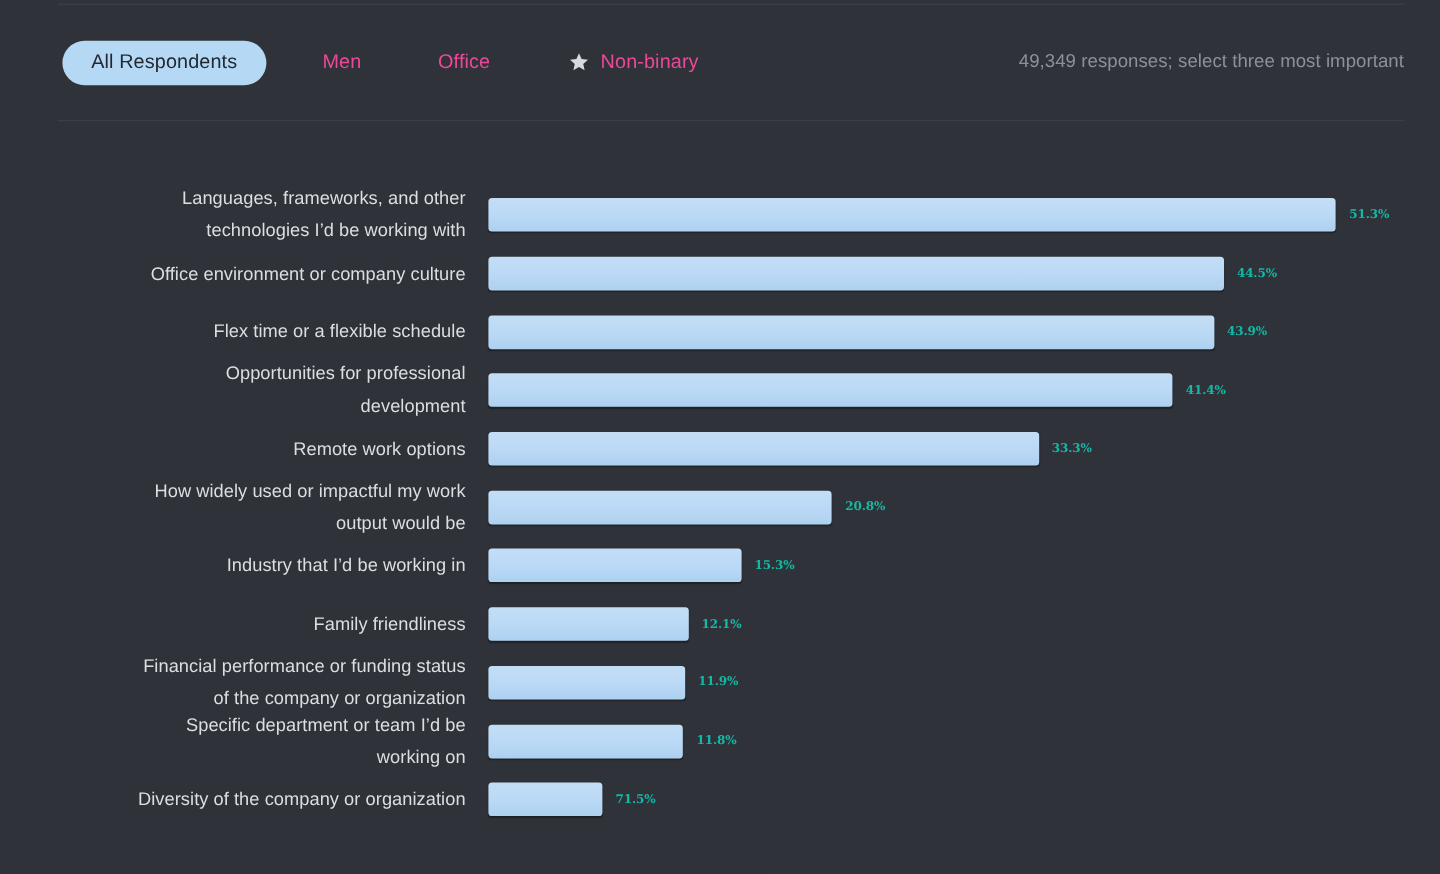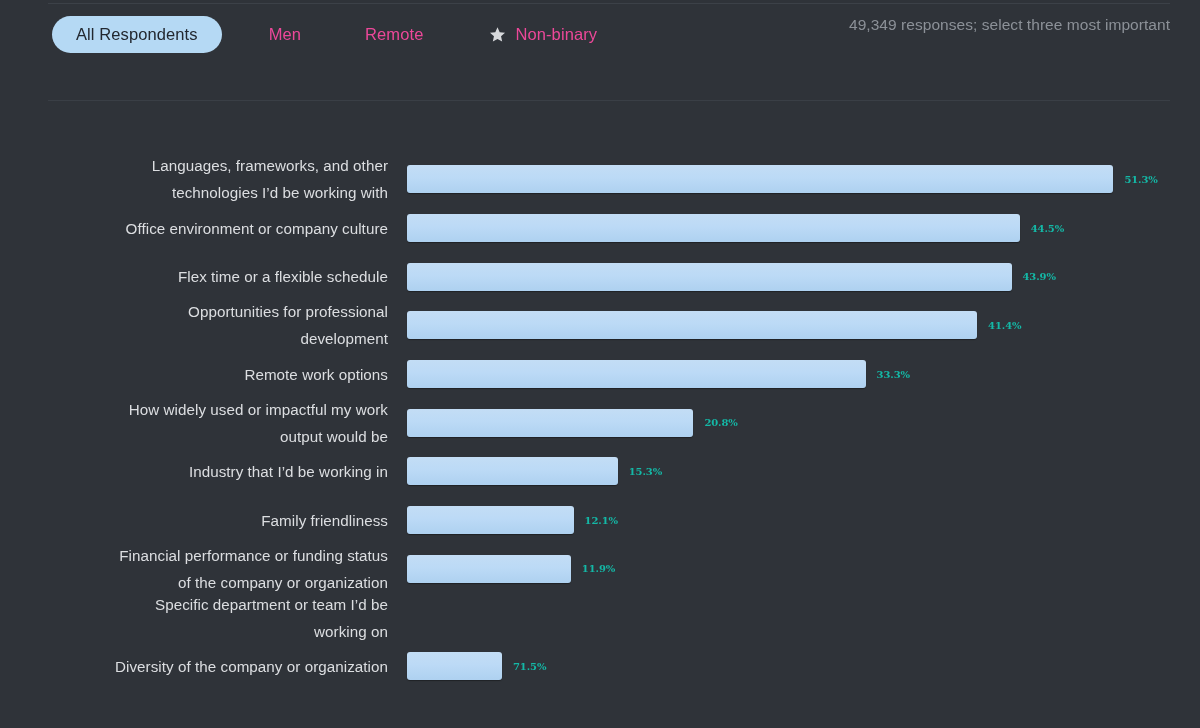--- a/index.html
+++ b/index.html
@@ -28,21 +28,21 @@
   }
 
   
   .header {
     position: absolute;
     left: 0;
     top: 16px;
     width: 1200px;
     height: 72px;
     display: flex;
-    align-items: flex-start;
+    align-items: center;
     padding: 0 30px 0 52px;
     gap: 32px;
   }
 
   .tabs {
     display: flex;
     align-items: center;
     gap: 0;
   }
 
@@ -159,21 +159,21 @@
 
     <div class="tab active">
       <span>All Respondents</span>
     </div>
 
     <div class="tab tab-gap-1">
       <span>Men</span>
     </div>
 
     <div class="tab tab-gap-2">
-      <span>Remote</span>
+      <span>Office</span>
     </div>
 
     <div class="tab tab-gap-3">
       <span class="star-icon">
         <svg viewBox="0 0 24 24" aria-hidden="true">
           <path fill="currentColor" d="M12 1.8l3.1 6.9 7.5.8-5.6 5.1 1.6 7.4L12 18.2 5.4 22l1.6-7.4L1.4 9.5l7.5-.8z"></path>
         </svg>
       </span>
       <span>Non-binary</span>
     </div>
@@ -259,20 +259,24 @@
 of the company or organization</div>
     <div class="bar-area">
       <div class="bar" style="width: 163.863px;"></div>
       <div class="bar-value">11.9%</div>
     </div>
   </div>
 
   <div class="row">
     <div class="row-label">Specific department or team I’d be
 working on</div>
+    <div class="bar-area">
+      <div class="bar" style="width: 162.486px;"></div>
+      <div class="bar-value">11.8%</div>
+    </div>
   </div>
 
   <div class="row">
     <div class="row-label">Diversity of the company or organization</div>
     <div class="bar-area">
       <div class="bar" style="width: 95.013px;"></div>
       <div class="bar-value">71.5%</div>
     </div>
   </div>
 

